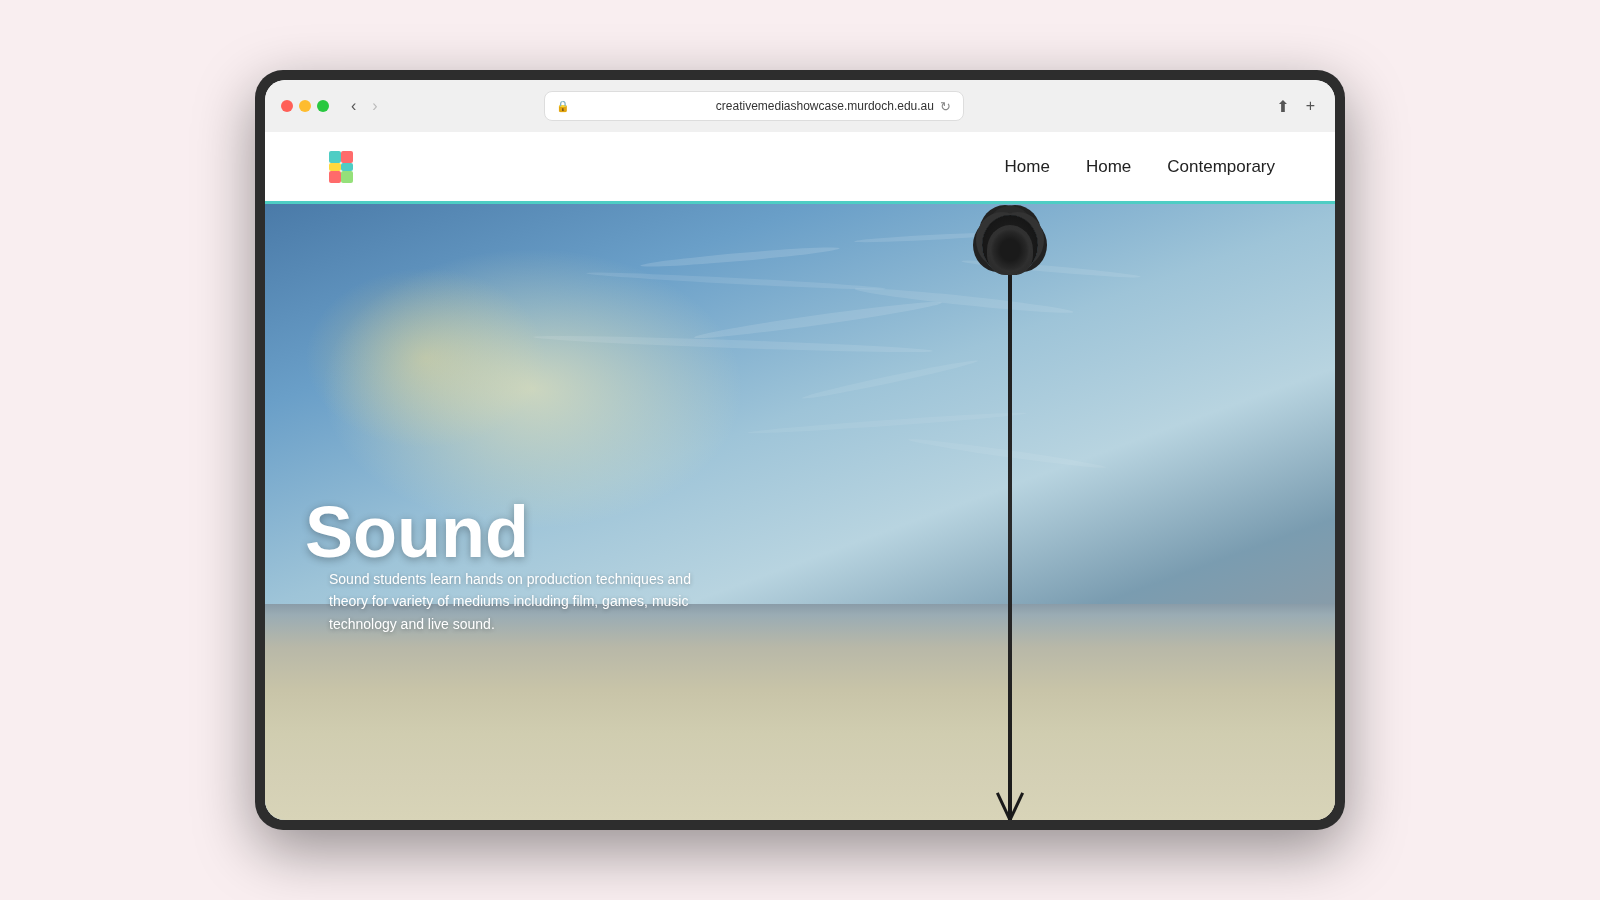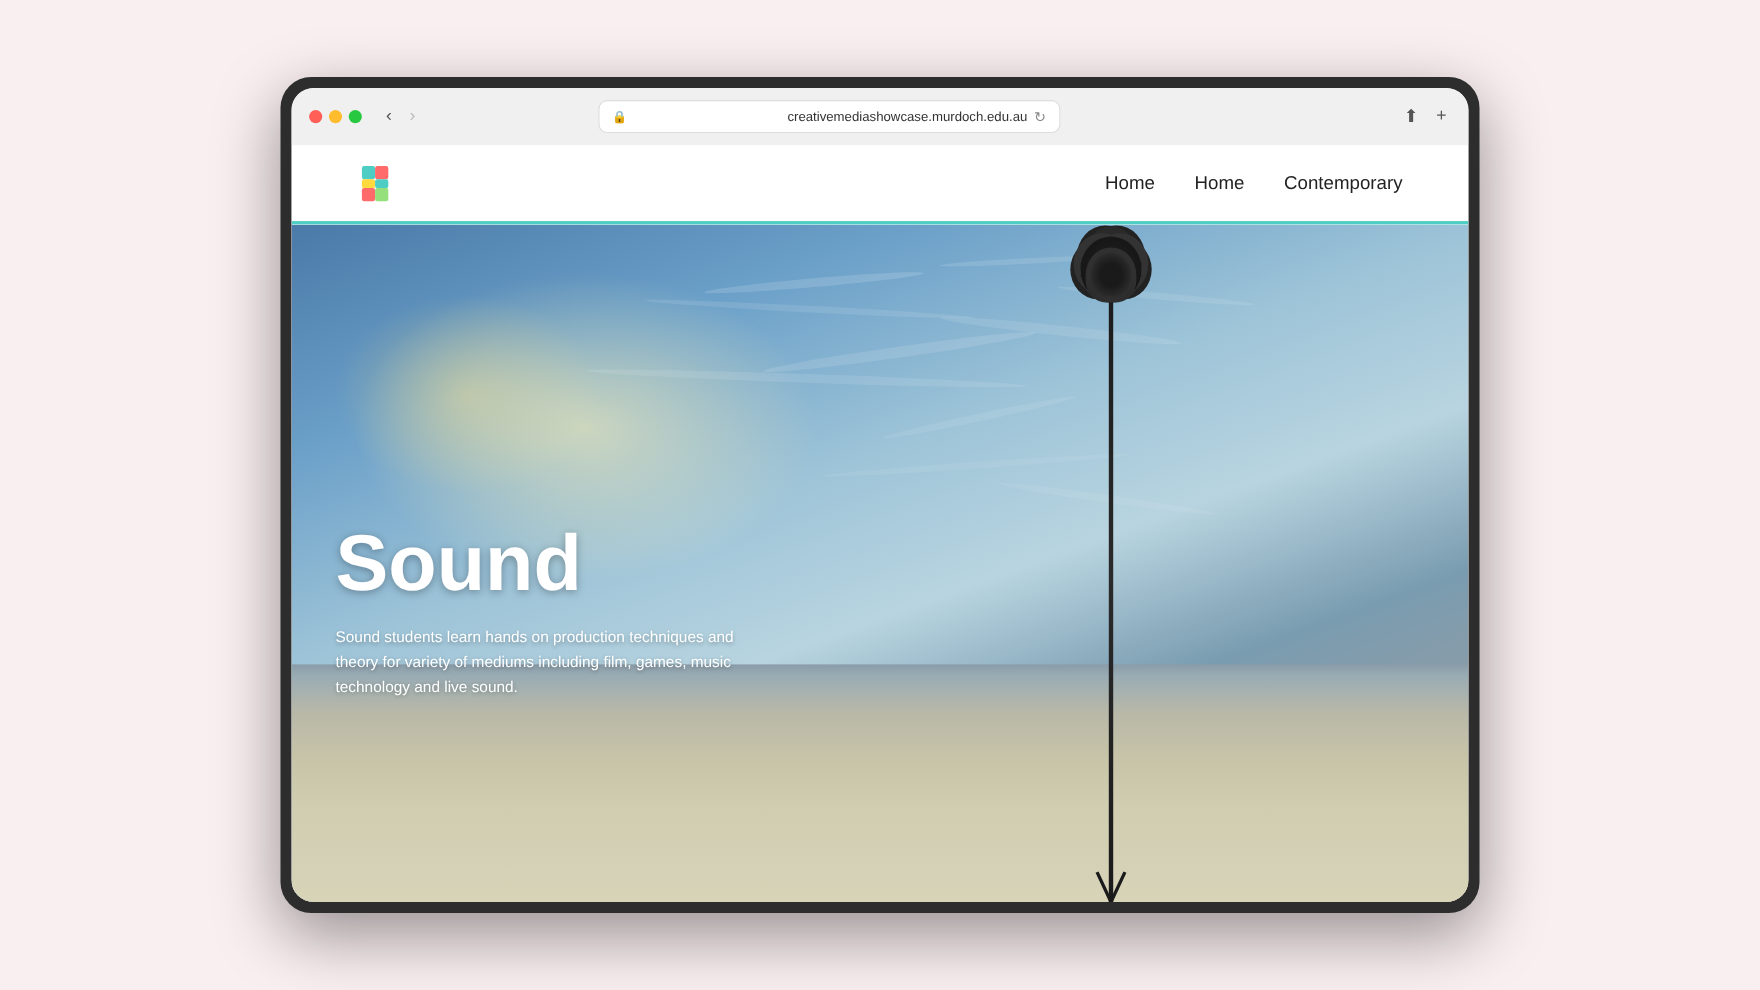--- a/index.html
+++ b/index.html
@@ -300,38 +300,38 @@
       bottom: 30%;
       left: 40px;
       right: 55%;
       color: #fff;
     }
 
     .hero-title {
       font-size: 72px;
       font-weight: 700;
       line-height: 1;
-      margin-bottom: 20px;
       text-shadow: 0 2px 8px rgba(0,0,0,0.3);
     }
 
     .hero-subtitle {
       font-size: 20px;
       font-weight: 700;
       margin-bottom: 12px;
       text-shadow: 0 1px 4px rgba(0,0,0,0.3);
       line-height: 1.3;
     }
 
     .hero-desc {
       font-size: 14px;
       font-weight: 400;
       line-height: 1.6;
       text-shadow: 0 1px 4px rgba(0,0,0,0.3);
       max-width: 380px;
+      margin-left: 24px;
     }
 
     
     .cw1 { top: 8%; left: 35%; width: 200px; height: 8px; transform: rotate(-5deg); opacity: 0.4; }
     .cw2 { top: 12%; left: 30%; width: 300px; height: 6px; transform: rotate(3deg); opacity: 0.3; }
     .cw3 { top: 18%; left: 40%; width: 250px; height: 10px; transform: rotate(-8deg); opacity: 0.35; }
     .cw4 { top: 22%; left: 25%; width: 400px; height: 8px; transform: rotate(2deg); opacity: 0.3; }
     .cw5 { top: 28%; left: 50%; width: 180px; height: 7px; transform: rotate(-12deg); opacity: 0.25; }
     .cw6 { top: 15%; left: 55%; width: 220px; height: 9px; transform: rotate(6deg); opacity: 0.3; }
     .cw7 { top: 35%; left: 45%; width: 280px; height: 6px; transform: rotate(-4deg); opacity: 0.2; }

